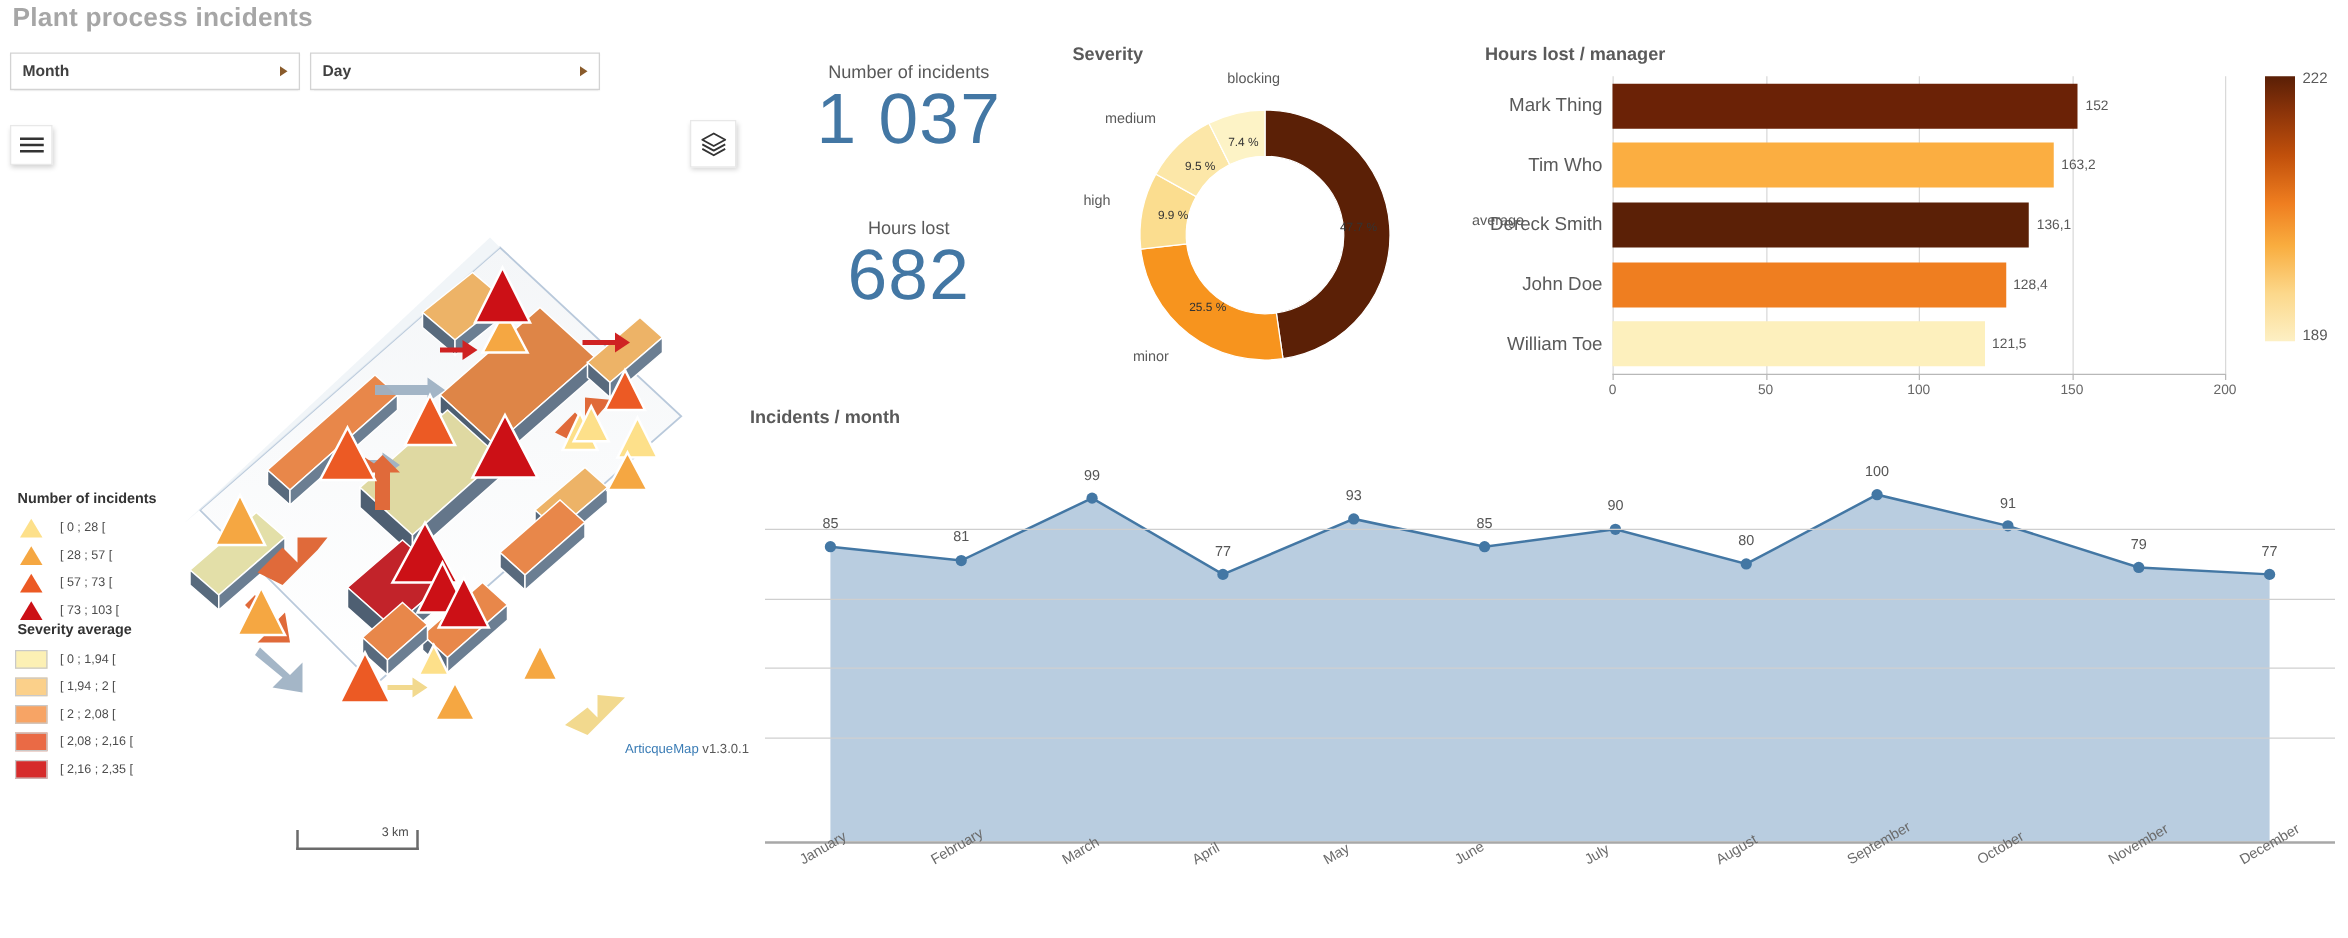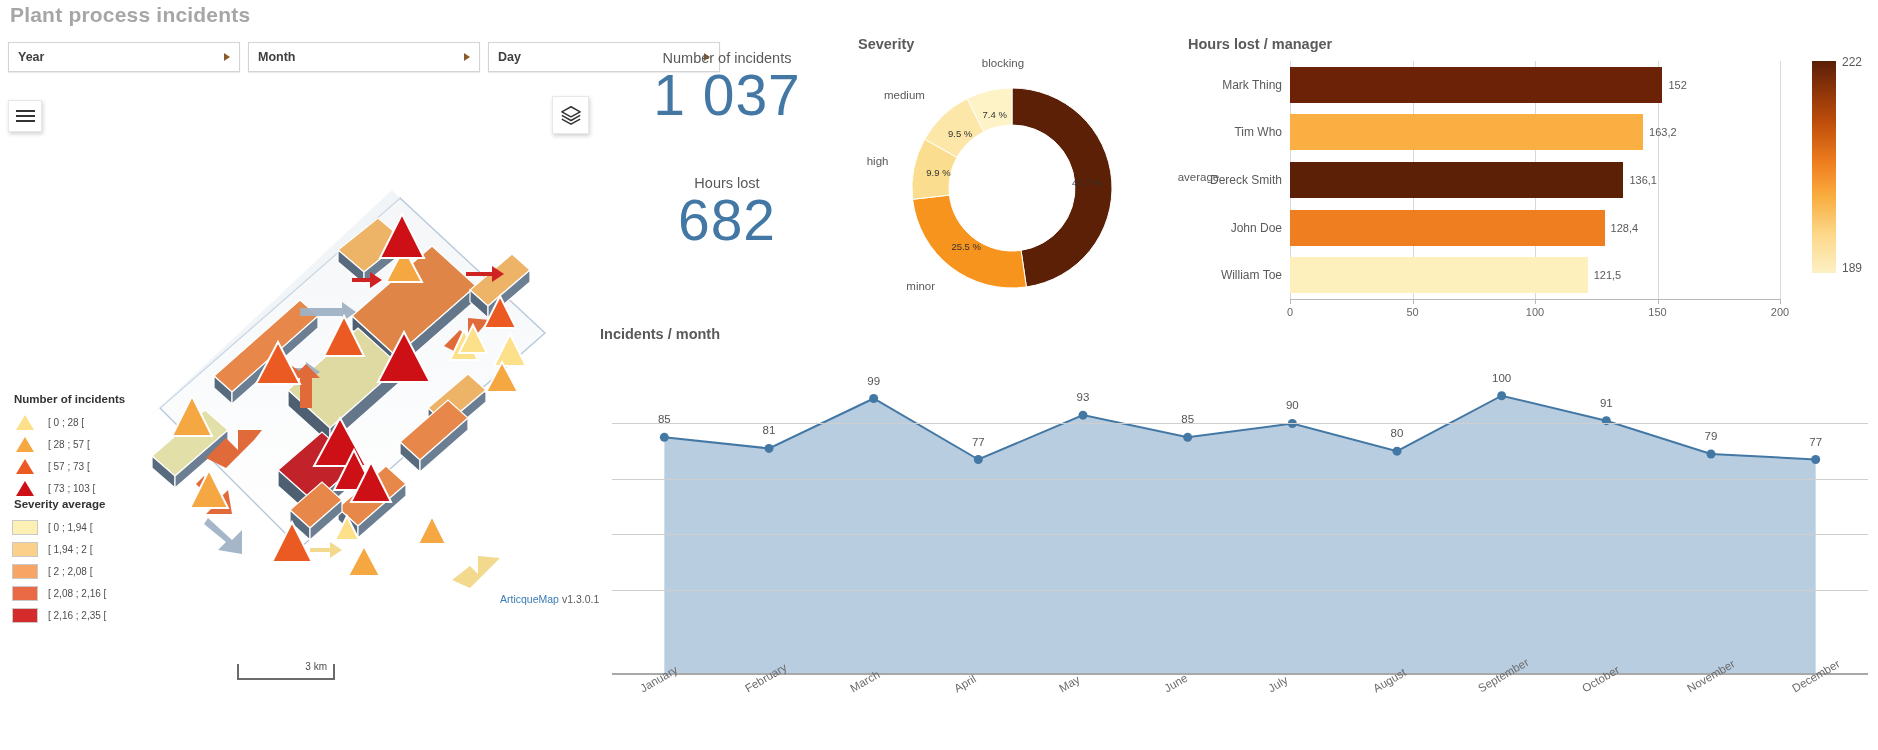--- a/index.html
+++ b/index.html
@@ -75,21 +75,21 @@
   .donut-lbl{position:absolute;font-size:11.5px;color:#5a5a5a;white-space:nowrap;padding-left:40px;}
   .donut-pct{position:absolute;font-size:9.5px;color:#333;white-space:nowrap;}
 
   
   .bar-panel{position:absolute;left:1180px;top:33px;width:698px;height:305px;}
   .bar-plot{position:absolute;left:110px;top:28px;width:490px;height:238px;}
   .bar-grid{position:absolute;inset:0;}
   .bar-grid span{position:absolute;top:0;bottom:0;width:1px;background:#d9d9d9;}
   .bar-row{position:absolute;left:0;right:0;height:47.6px;display:flex;align-items:center;}
   .bar-name{
-    position:absolute;right:100%;padding-right:8px;font-size:12px;
+    position:absolute;right:100%;padding-right:8px;font-size:15px;
     color:#5a5a5a;white-space:nowrap;
   }
   .bar-rect{height:36px;}
   .bar-val{font-size:11px;color:#595959;margin-left:6px;white-space:nowrap;}
   .bar-axis{position:absolute;left:110px;top:266px;width:490px;}
   .bar-axis .ln{height:1px;background:#b8b8b8;}
   .bar-axis .tk{position:absolute;top:0;width:1px;height:5px;background:#b8b8b8;}
   .bar-axis .tl{position:absolute;top:7px;font-size:11px;color:#666;transform:translateX(-50%);}
   .colorbar{position:absolute;left:632px;top:28px;width:24px;height:212px;
     background:linear-gradient(to bottom,#5a1f06 0%,#8a3309 13%,#c1500b 30%,#ef7e20 48%,#f9ad3f 64%,#fcd88b 82%,#fdf0c4 100%);}
@@ -107,24 +107,20 @@
   .pt-lbl{position:absolute;font-size:11.5px;color:#555;transform:translateX(-50%);}
 </style>
 </head>
 <body>
 
 <div class="app">
 
   <div class="page-title">Plant process incidents</div>
 
   <div class="filter-bar">
-    <div class="filter">
-      <span class="lbl">Year</span>
-      <span class="caret"></span>
-    </div>
     <div class="filter">
       <span class="lbl">Month</span>
       <span class="caret"></span>
     </div>
     <div class="filter">
       <span class="lbl">Day</span>
       <span class="caret"></span>
     </div>
   </div>
 

